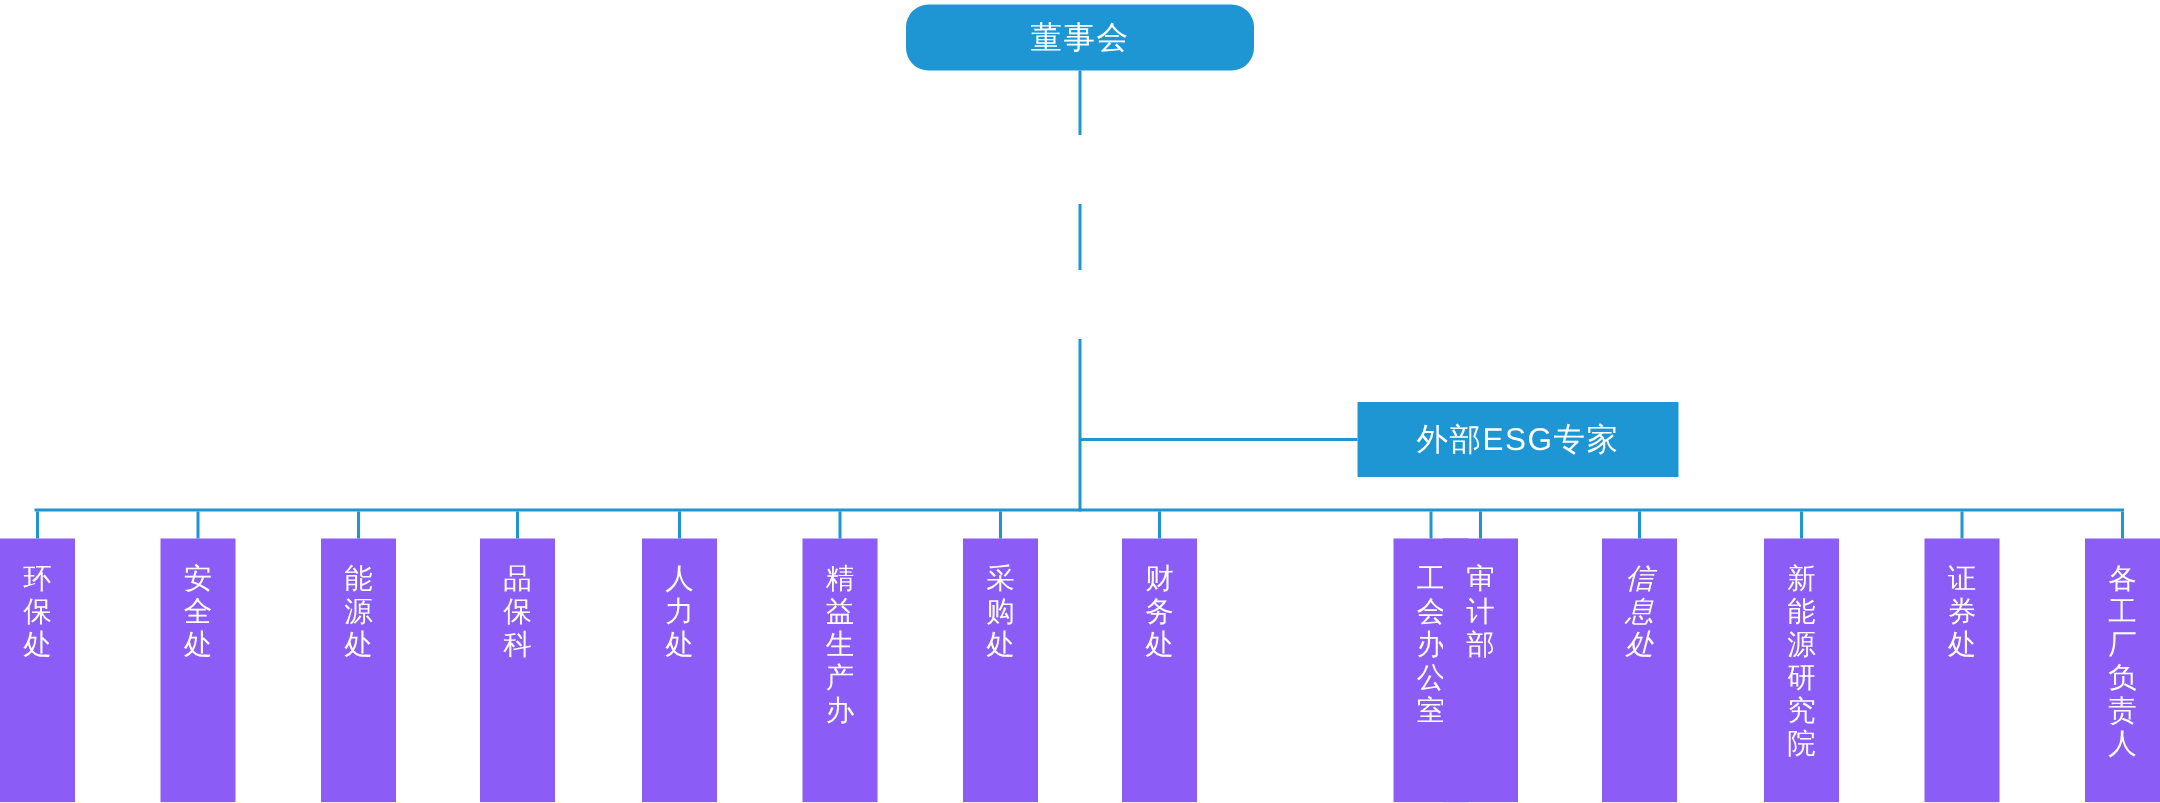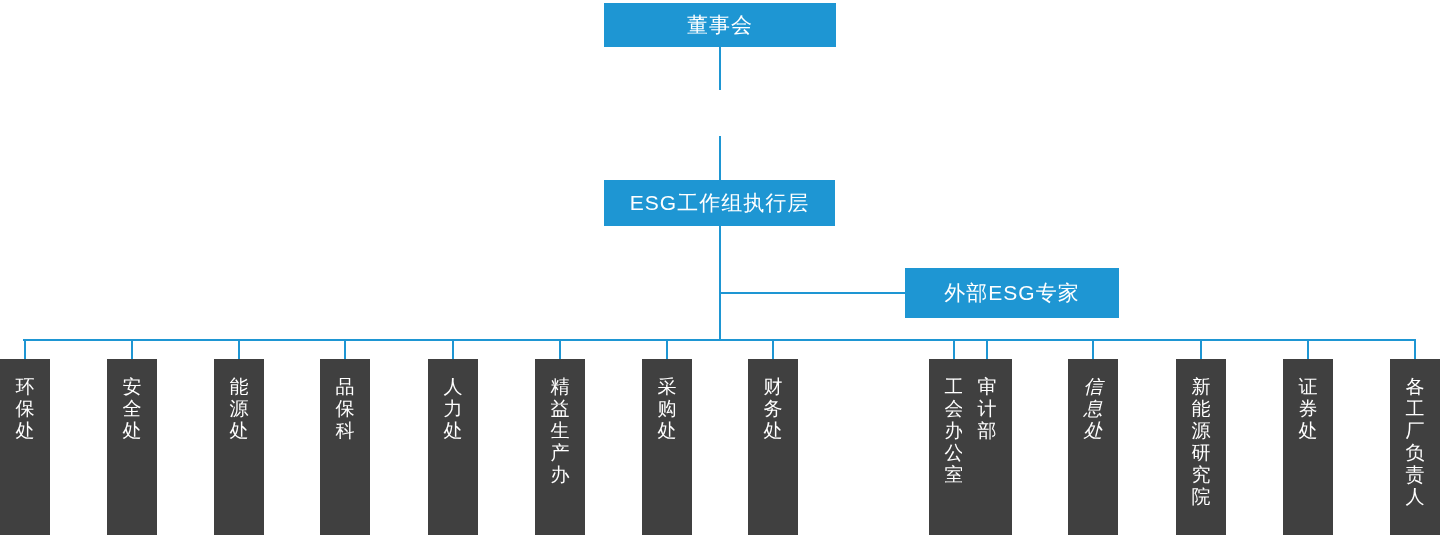--- a/index.html
+++ b/index.html
@@ -22,21 +22,21 @@
     box-sizing: border-box;
   }
   .node.h {
     display: flex;
     align-items: center;
     justify-content: center;
     font-size: 21px;
     letter-spacing: 1px;
   }
   
-  .box-board      { left: 604px; top: 3px;   width: 232px; height: 44px; }
+  .box-board      { left: 604px; top: 3px;   width: 232px; height: 44px; border-radius: 15px; }
   .box-management { left: 604px; top: 90px;  width: 231px; height: 46px; }
   .box-execution  { left: 604px; top: 180px; width: 231px; height: 46px; }
   .box-advisor    { left: 905px; top: 268px; width: 214px; height: 50px; }
 
   
   .line {
     position: absolute;
     background: #1e96d3;
   }
   .line-v1     { left: 719px; top: 47px;  width: 2px;    height: 43px; }
@@ -44,21 +44,21 @@
   .line-v3     { left: 719px; top: 226px; width: 2px;    height: 115px; }
   .line-expert { left: 720px; top: 292px; width: 185px;  height: 2px; }
   .line-bus    { left: 23px;  top: 339px; width: 1393px; height: 2px; }
 
   
   .dept {
     position: absolute;
     top: 359px;
     width: 50px;
     height: 176px;
-    background: #404040;
+    background: #8b5cf6;
   }
   .dept::before {
     content: "";
     position: absolute;
     top: -18px;
     left: calc(50% - 1px);
     width: 2px;
     height: 18px;
     background: #1e96d3;
   }
@@ -94,23 +94,20 @@
 
   <div class="node h box-board">
     <span>董事会</span>
   </div>
 
   <div class="line line-v1"></div>
 
 
   <div class="line line-v2"></div>
 
-  <div class="node h box-execution">
-    <span>ESG工作组执行层</span>
-  </div>
 
   <div class="line line-v3"></div>
 
   <div class="line line-expert"></div>
   <div class="node h box-advisor">
     <span>外部ESG专家</span>
   </div>
 
   <div class="line line-bus"></div>
 

